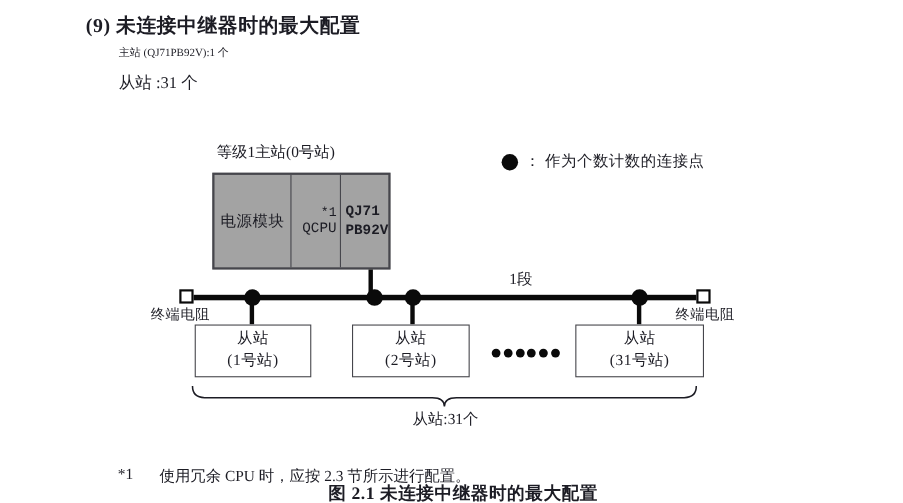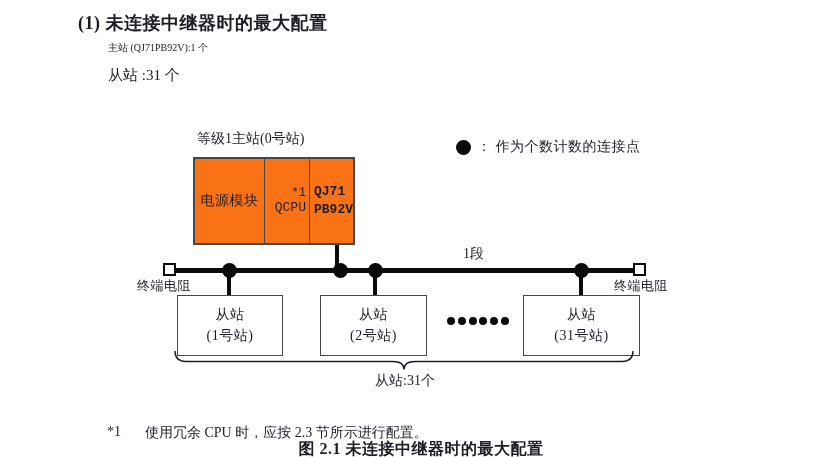--- a/index.html
+++ b/index.html
@@ -21,21 +21,21 @@
     letter-spacing: 0.5px;
   }
   .spec-line-1 { left: 108px; top: 41px; font-size: 10px; }
   .spec-line-2 { left: 108px; top: 66px; font-size: 15px; }
 
   
   .master-label { left: 197px; top: 130px; font-size: 14px; }
   .master-box {
     left: 193px; top: 157px; width: 162px; height: 88px;
     border: 2px solid #46464c; box-sizing: border-box;
-    display: flex; background: #f97316;
+    display: flex; background: #a3a3a3;
   }
   .cell {
     box-sizing: border-box;
     display: flex; align-items: center; justify-content: center;
   }
   .cell + .cell { border-left: 1.5px solid #46464c; }
   .cell-power { width: 71px; font-size: 14px; letter-spacing: 0.5px; }
   .cell-cpu {
     width: 46px;
     flex-direction: column; justify-content: center; align-items: stretch;
@@ -78,21 +78,21 @@
   .conn-dot-31 { left: 574px; }
 
   .drop-line { width: 4px; background: #0a0a0a; }
   .drop-master { left: 335px; top: 245px; height: 25px; }
   .drop-s1  { left: 227px; top: 271px; height: 24px; }
   .drop-s2  { left: 373px; top: 271px; height: 24px; }
   .drop-s31 { left: 579px; top: 271px; height: 24px; }
 
   
   .slave-box {
-    top: 295px; height: 61px; box-sizing: border-box;
+    top: 295px; height: 48px; box-sizing: border-box;
     border: 1.5px solid #46464c; background: #fff;
     display: flex; flex-direction: column; justify-content: center;
     text-align: center; font-size: 14px; line-height: 1.45; letter-spacing: 0.5px;
   }
   .slave-1  { left: 177px; width: 106px; }
   .slave-2  { left: 320px; width: 107px; }
   .slave-31 { left: 523px; width: 117px; }
 
   .ellipsis { left: 447px; top: 317px; width: 62px; height: 8px;
     display: flex; justify-content: space-between; align-items: center; }
@@ -108,21 +108,21 @@
     font-size: 16px; font-weight: bold; letter-spacing: 0.5px; margin-top: 40px;
   }
   .footnote { left: 107px; top: 424px; display: flex; font-size: 14px; }
   .footnote-marker { width: 38px; }
 </style>
 </head>
 <body>
 
 <div class="page">
 
-  <div class="abs heading">(1) 未连接中继器时的最大配置</div>
+  <div class="abs heading">(9) 未连接中继器时的最大配置</div>
   <div class="abs spec-line-1">主站 (QJ71PB92V):1 个</div>
   <div class="abs spec-line-2">从站 :31 个</div>
 
   <div class="abs master-label">等级1主站(0号站)</div>
   <div class="abs master-box">
     <div class="cell cell-power">电源模块</div>
     <div class="cell cell-cpu">
       <div class="cpu-note">*1</div>
       <div class="cpu-name">QCPU</div>
     </div>

